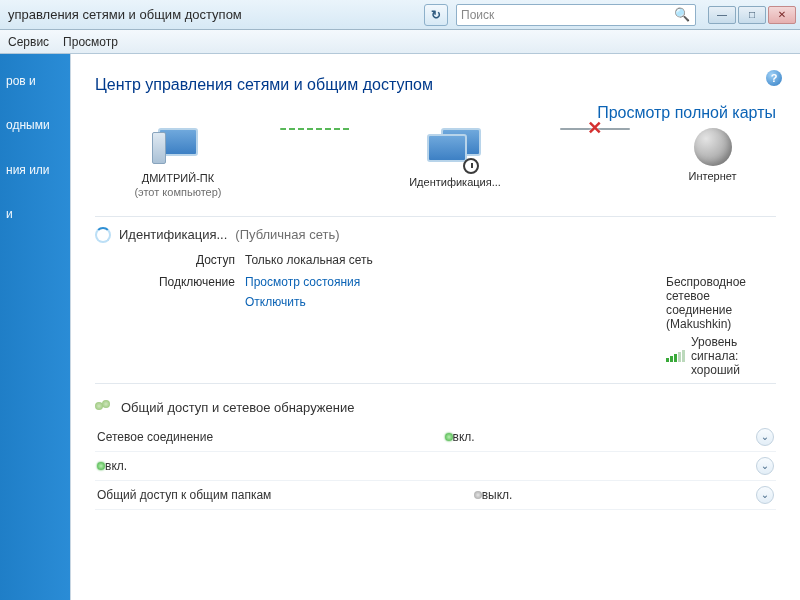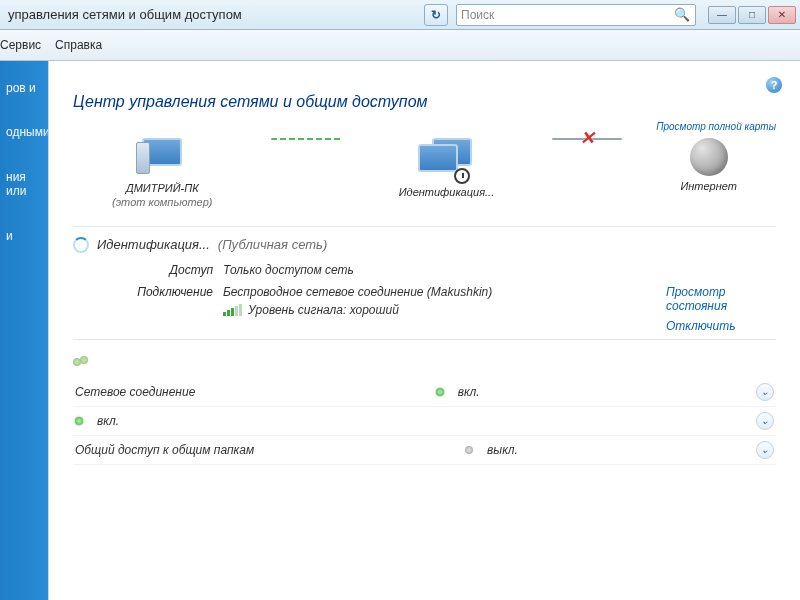--- a/index.html
+++ b/index.html
@@ -34,54 +34,54 @@
   .searchbox {
     width: 240px; height: 22px;
     background: #fff; border: 1px solid #8fb0c9; border-radius: 2px;
     display:flex; align-items:center; justify-content:space-between;
     padding: 0 4px; font-size: 12px; color: #888; margin-right:4px;
   }
   .searchbox .mag { color:#5b7f9e; font-size:13px; }
 
   
   .menubar {
-    height: 31px; background: linear-gradient(#f4f9fd,#e4eef6);
+    height: 24px; background: linear-gradient(#f4f9fd,#e4eef6);
     border-bottom: 1px solid #b3c8d8;
     display:flex; align-items:center; gap: 14px;
-    font-size: 12px; color:#2b2b2b;
+    padding-left: 8px; font-size: 12px; color:#2b2b2b;
   }
   .menubar span { cursor:default; }
 
   
   .body { display:flex; height: calc(600px - 54px); }
   .sidebar {
-    width: 48px; background: #1f7ec7;
+    width: 70px; background: #1f7ec7;
     background: linear-gradient(90deg,#1f7ec7,#2a8cd6);
     color: #fff; font-size: 12px; padding: 20px 6px;
     display:flex; flex-direction:column; gap: 30px;
   }
   .sidebar div { opacity:.95; line-height:1.2; }
 
   .content {
     flex:1; background: #fff; position:relative;
     border-left: 1px solid #c8d6e2;
   }
-  .content-inner { padding: 32px 24px 8px 24px; font-style: italic; }
+  .content-inner { padding: 22px 24px 8px 24px; }
 
   h1.page-title { font-size: 16px; font-weight: normal; color: #003a8c; margin-bottom: 4px; }
   .help-icon {
     position:absolute; top: 16px; right: 18px;
     width:16px; height:16px; border-radius:50%;
     background: radial-gradient(circle at 35% 30%, #9fd1f7, #2f7bc2);
     color:#fff; font-size:11px; font-weight:bold;
     display:flex; align-items:center; justify-content:center;
   }
 
   
-  .map-link { text-align:right; font-size:10px; margin-top:10px; }
+  .map-link { text-align:right; font-size:16px; margin-top:10px; }
   .map-link a { color:#0b63b5; text-decoration:none; cursor:pointer; }
 
   .netmap { display:flex; align-items:flex-start; justify-content:space-around; padding: 6px 10px 10px 10px; }
   .node { text-align:center; font-size:11px; color:#2b2b2b; line-height:1.25; }
   .node .label-sub { color:#6e6e6e; }
   .computer-icon {
     width:48px; height:40px; margin:0 auto 4px auto; position:relative;
   }
   .monitor {
     width:40px; height:28px; background: linear-gradient(#6fa8dc,#3d80c4);
@@ -147,21 +147,21 @@
   .people-icon::before, .people-icon::after{
     content:""; position:absolute; width:8px; height:8px; border-radius:50%;
     background: radial-gradient(#cfe6bd,#8cbf6a);
   }
   .people-icon::before{ left:0; top:2px;}
   .people-icon::after{ left:7px; top:0;}
   .share-row {
     display:flex; align-items:center; justify-content:space-between;
     padding: 5px 2px; border-bottom:1px solid #eef2f6; font-size:12px; color:#333;
   }
-  .share-row .status { display:flex; align-items:center; gap:14px; min-width:80px;}
+  .share-row .status { display:flex; align-items:center; gap:0; min-width:80px;}
   .dot { width:8px; height:8px; border-radius:50%; }
   .dot.on { background: radial-gradient(#b8f0b0,#3aaa3a); box-shadow:0 0 2px #3aaa3a;}
   .dot.off{ background: radial-gradient(#e6e6e6,#9c9c9c); }
   .chev {
     width:18px; height:18px; border:1px solid #c2d2df; border-radius:50%;
     background:linear-gradient(#f7fbfe,#e3eef7);
     display:flex; align-items:center; justify-content:center;
     color:#4a6d8b; font-size:10px;
   }
 </style>
@@ -181,21 +181,21 @@
     <div class="win-controls">
       <div class="win-btn">—</div>
       <div class="win-btn">□</div>
       <div class="win-btn close">✕</div>
     </div>
   </div>
 </div>
 
 <div class="menubar">
   <span>Сервис</span>
-  <span>Справка</span>
+  <span>Просмотр</span>
 </div>
 
 <div class="body">
 
   <div class="sidebar">
     <div>ров и</div>
     <div>одными</div>
     <div>ния или</div>
     <div>и</div>
   </div>
@@ -241,47 +241,48 @@
       <hr class="sep">
 
       <div class="status-line">
         <div class="spinner"></div>
         <span>Идентификация...</span>
         <span style="color:#6e6e6e">(Публичная сеть)</span>
       </div>
 
       <div class="grid">
         <div class="k">Доступ</div>
-        <div>Только доступом сеть</div>
+        <div>Только локальная сеть</div>
         <div></div>
 
         <div class="k">Подключение</div>
+        <div>
+          <a>Просмотр состояния</a>
+          <a style="margin-top:6px">Отключить</a>
+        </div>
         <div>
           <div>Беспроводное сетевое соединение (Makushkin)</div>
           <div class="signal">
             <div class="bars">
               <span></span>
                 <span></span>
                 <span></span>
                 <span></span>
                 <span></span>
             </div>
             <span>Уровень сигнала: хороший</span>
           </div>
         </div>
-        <div>
-          <a>Просмотр состояния</a>
-          <a style="margin-top:6px">Отключить</a>
-        </div>
       </div>
 
       <hr class="sep">
 
       <div class="section-head">
         <div class="people-icon"></div>
+        <span>Общий доступ и сетевое обнаружение</span>
       </div>
 
       <div id="share-rows">
           <div class="share-row">
             <div>Сетевое соединение</div>
             <div class="status">
               <span class="dot on"></span>
               <span>вкл.</span>
             </div>
             <div class="chev">⌄</div>

